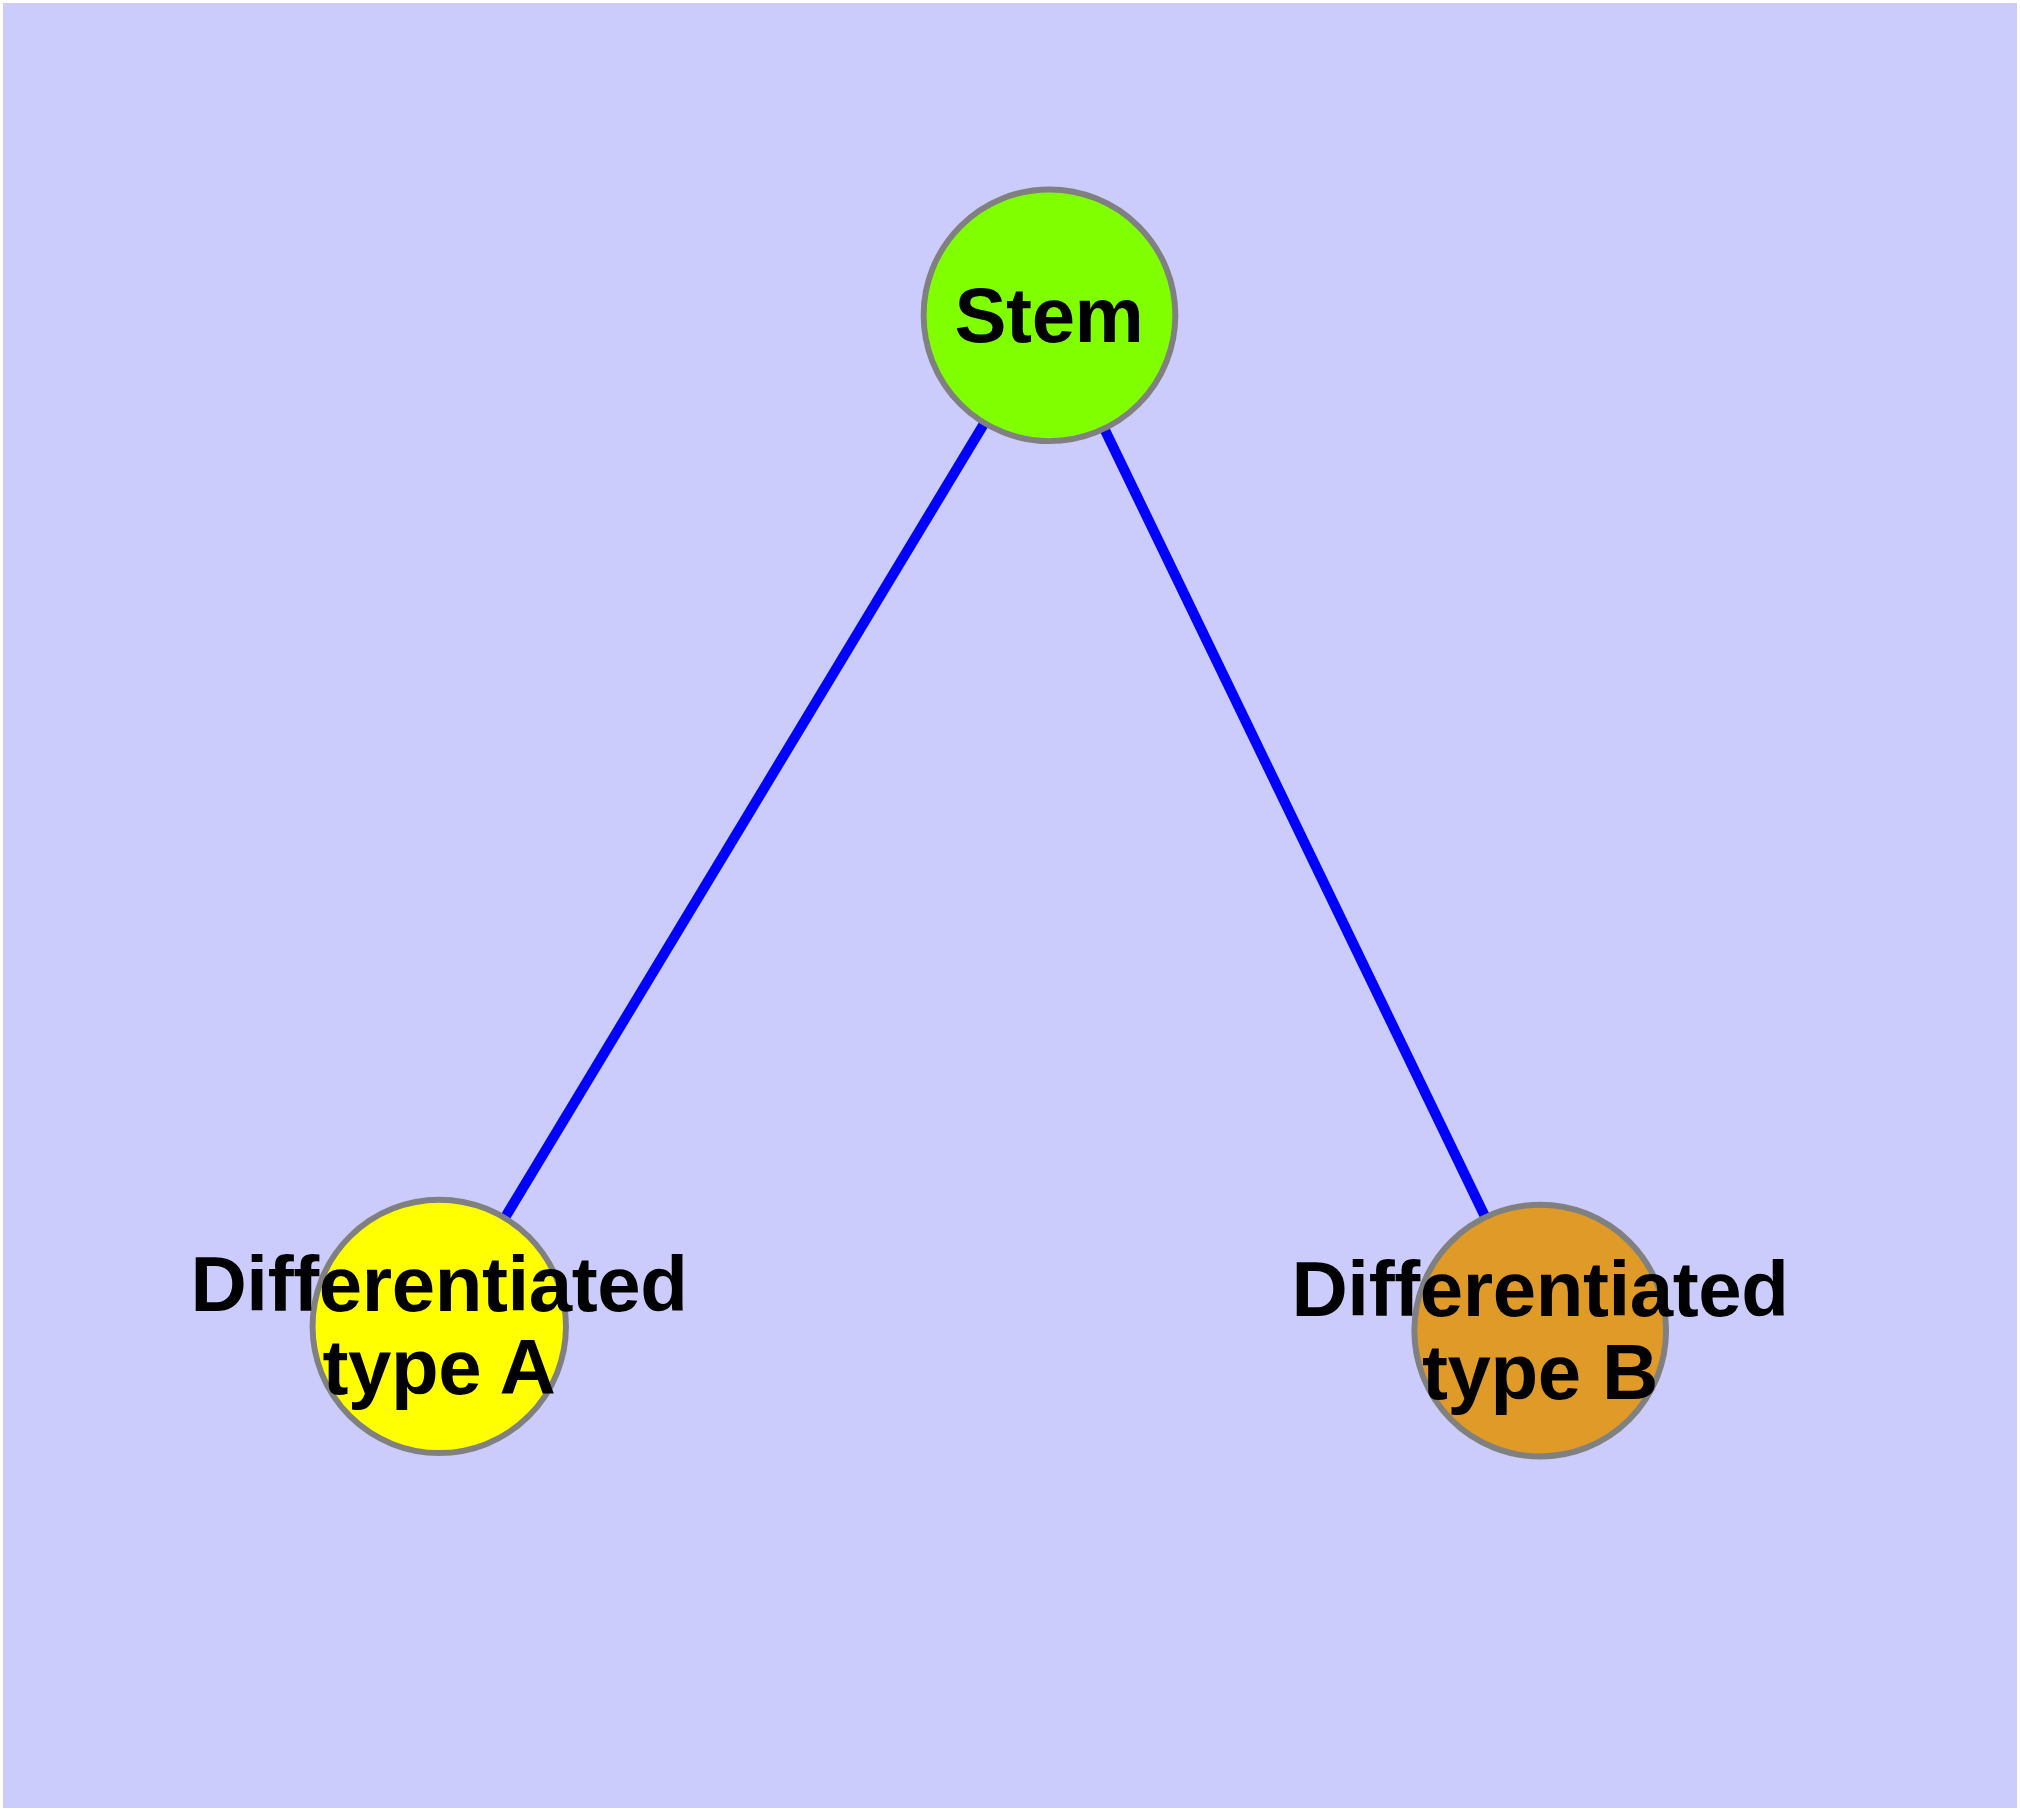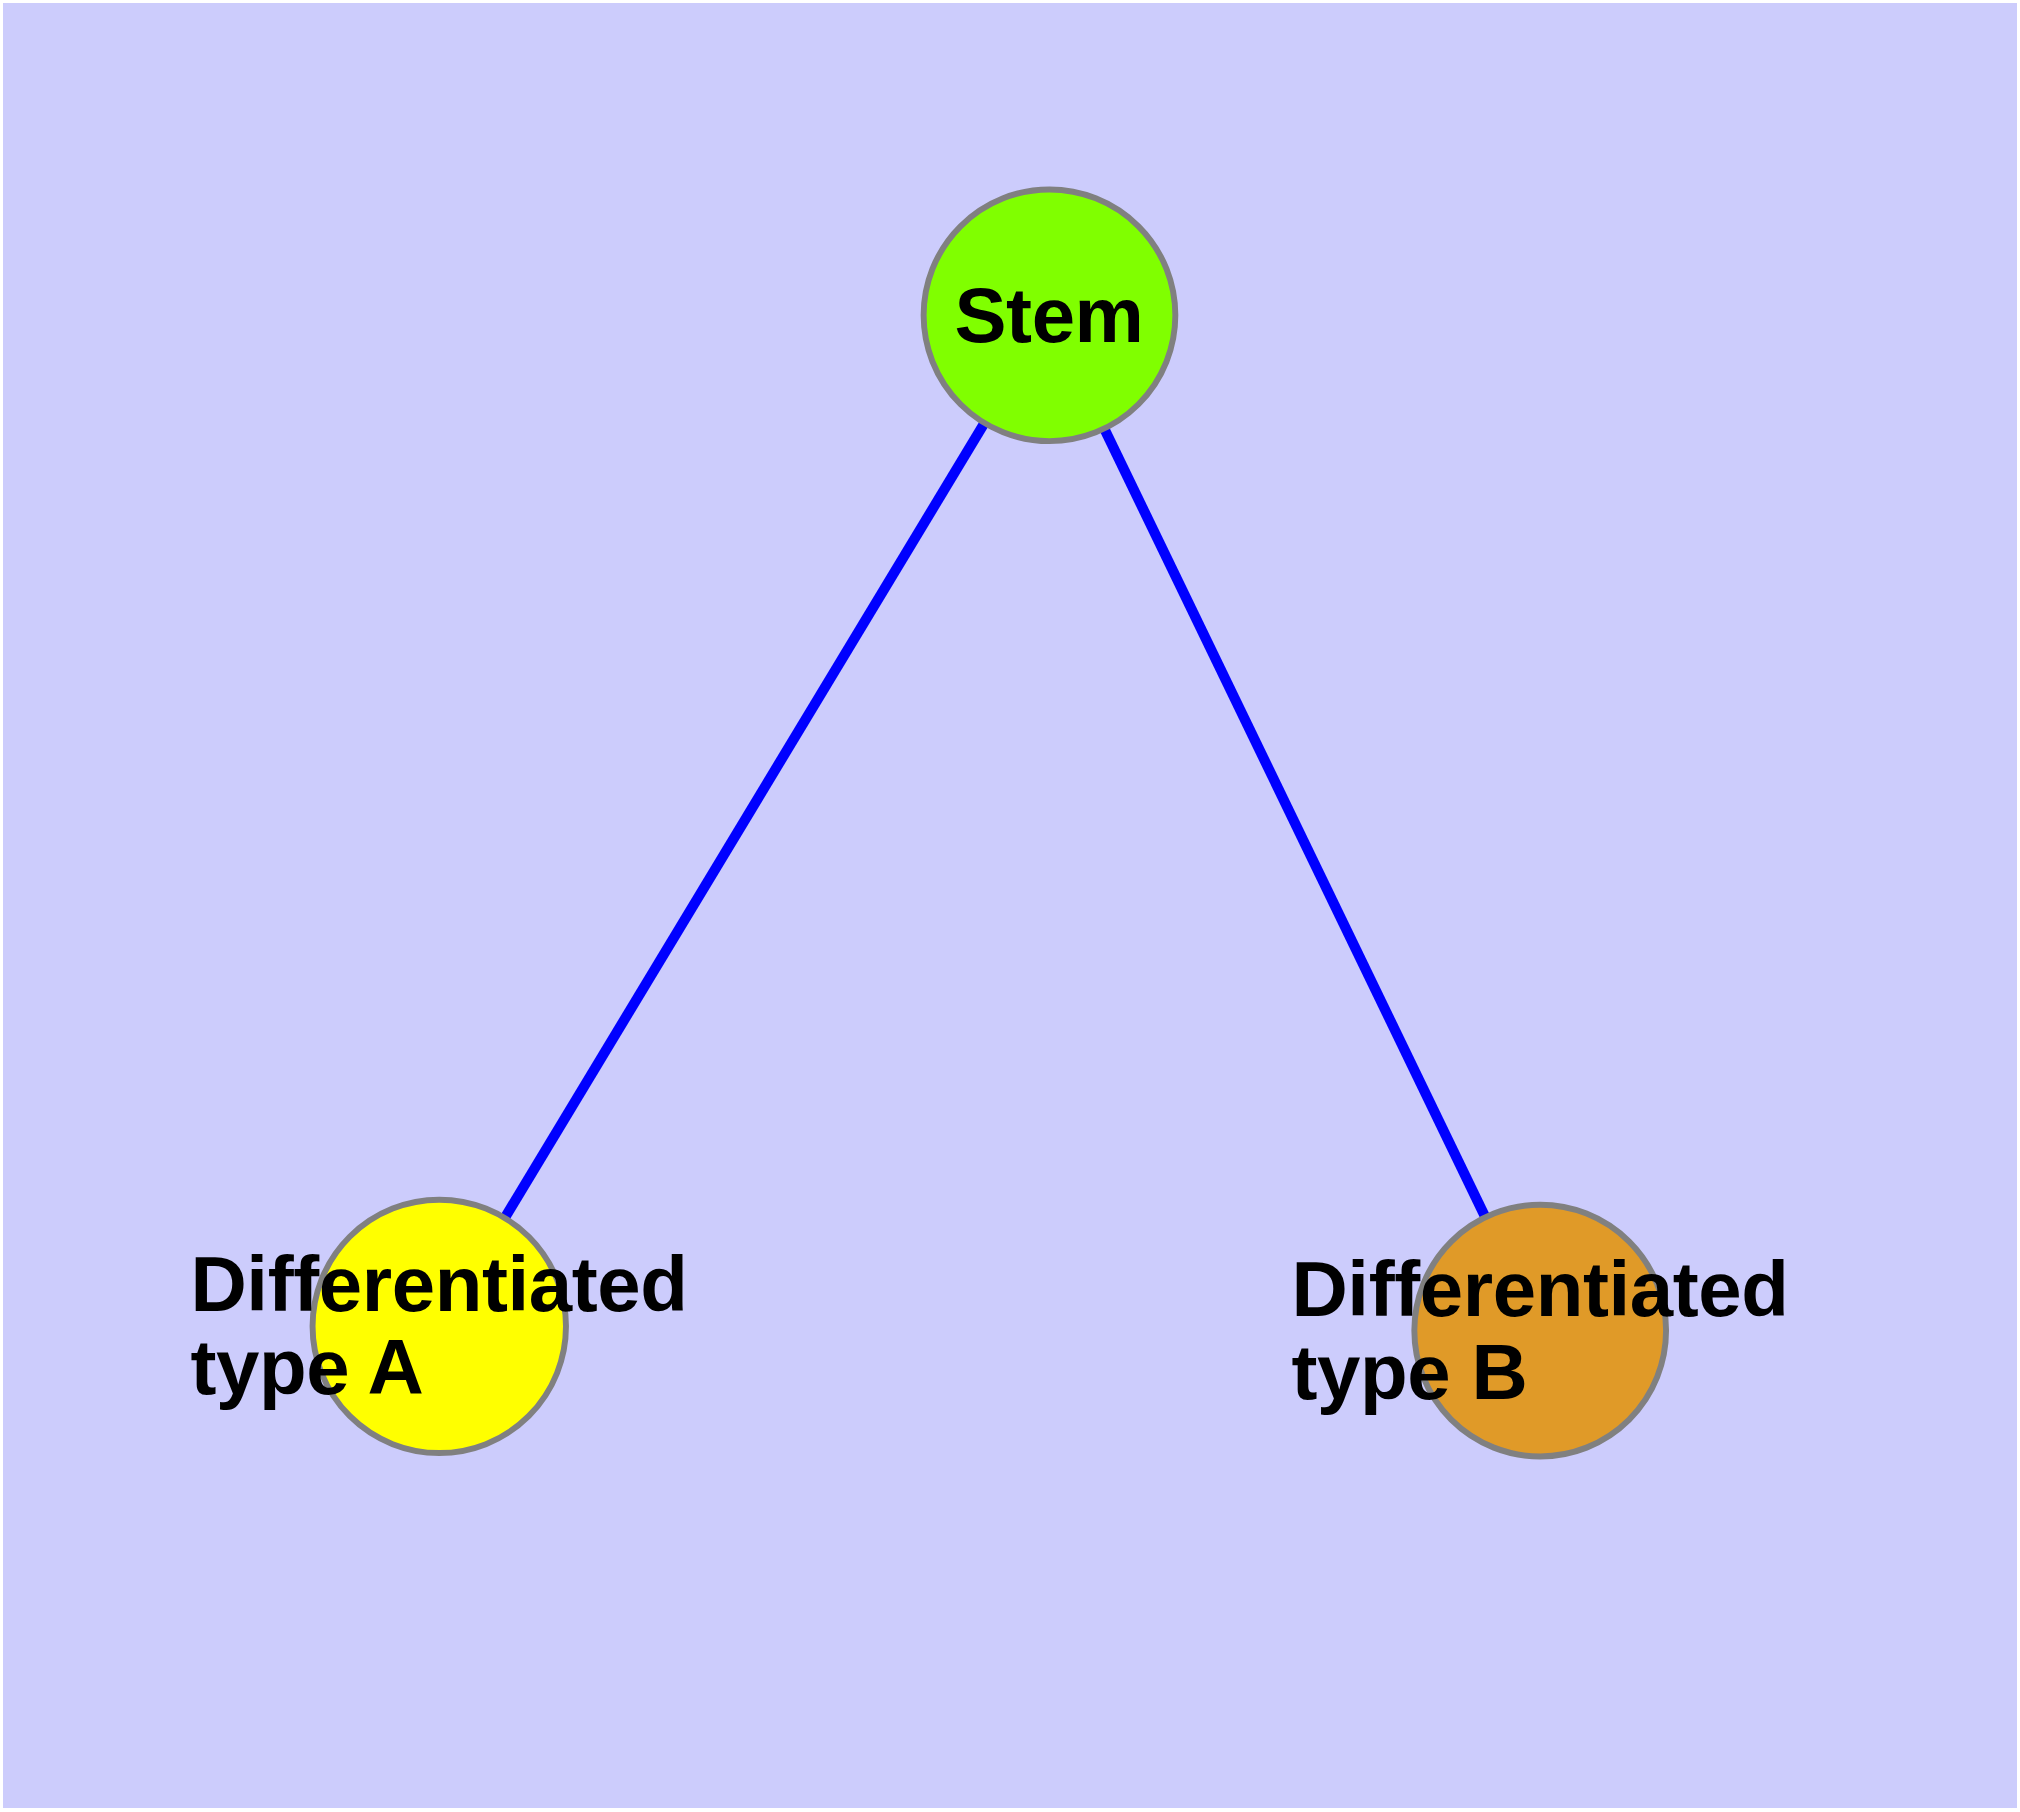--- a/index.html
+++ b/index.html
@@ -29,21 +29,21 @@
     top: 0;
     width: 2021px;
     height: 1812px;
   }
   .node-label {
     position: absolute;
     color: #000000;
     font-weight: bold;
     font-size: 78px;
     line-height: 1.06;
-    text-align: left;
+    text-align: center;
     white-space: pre;
     transform: translate(-50%, -50%);
     pointer-events: none;
     letter-spacing: -0.4px;
   }
 </style>
 </head>
 <body>
 
 <div id="canvas">

